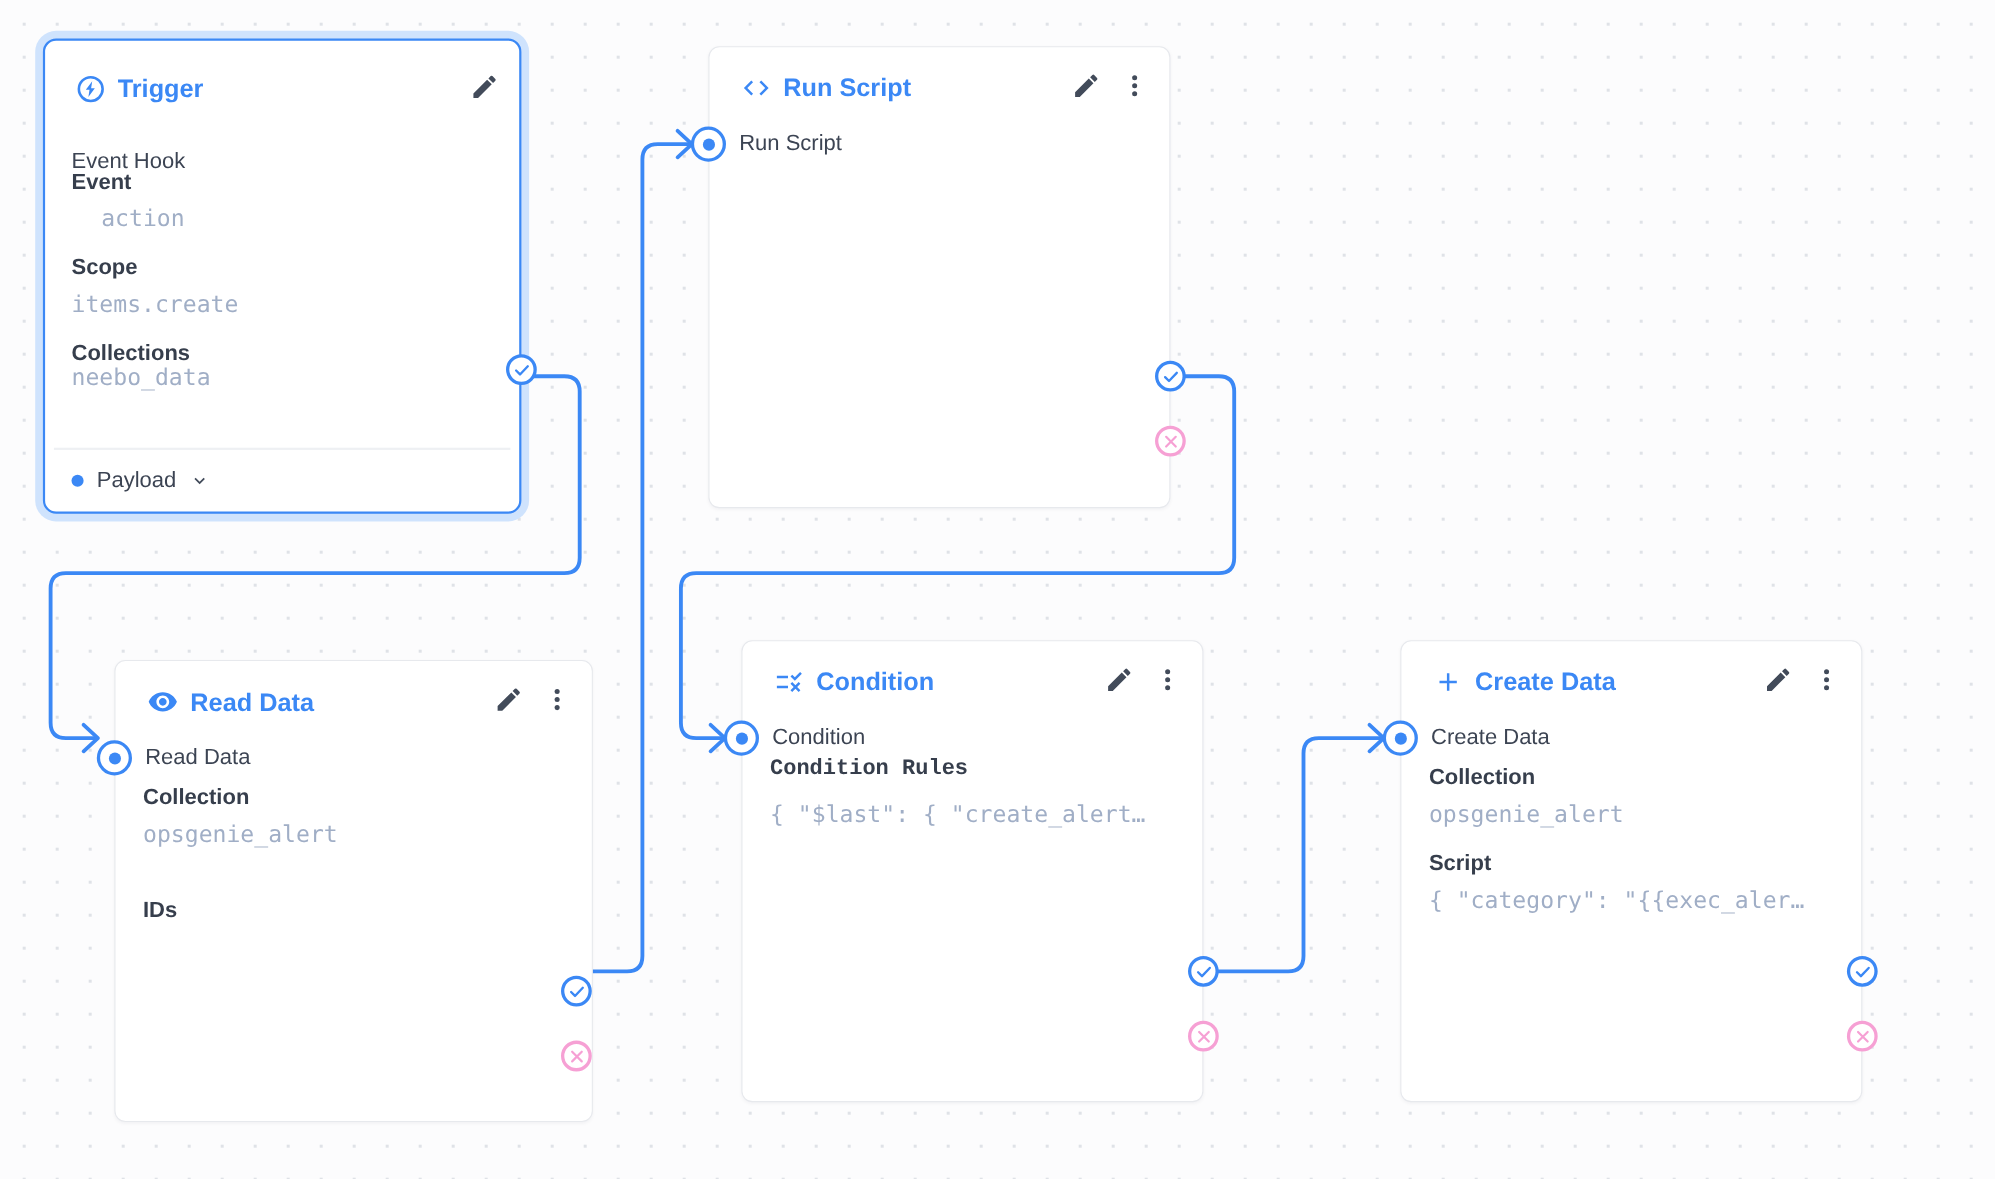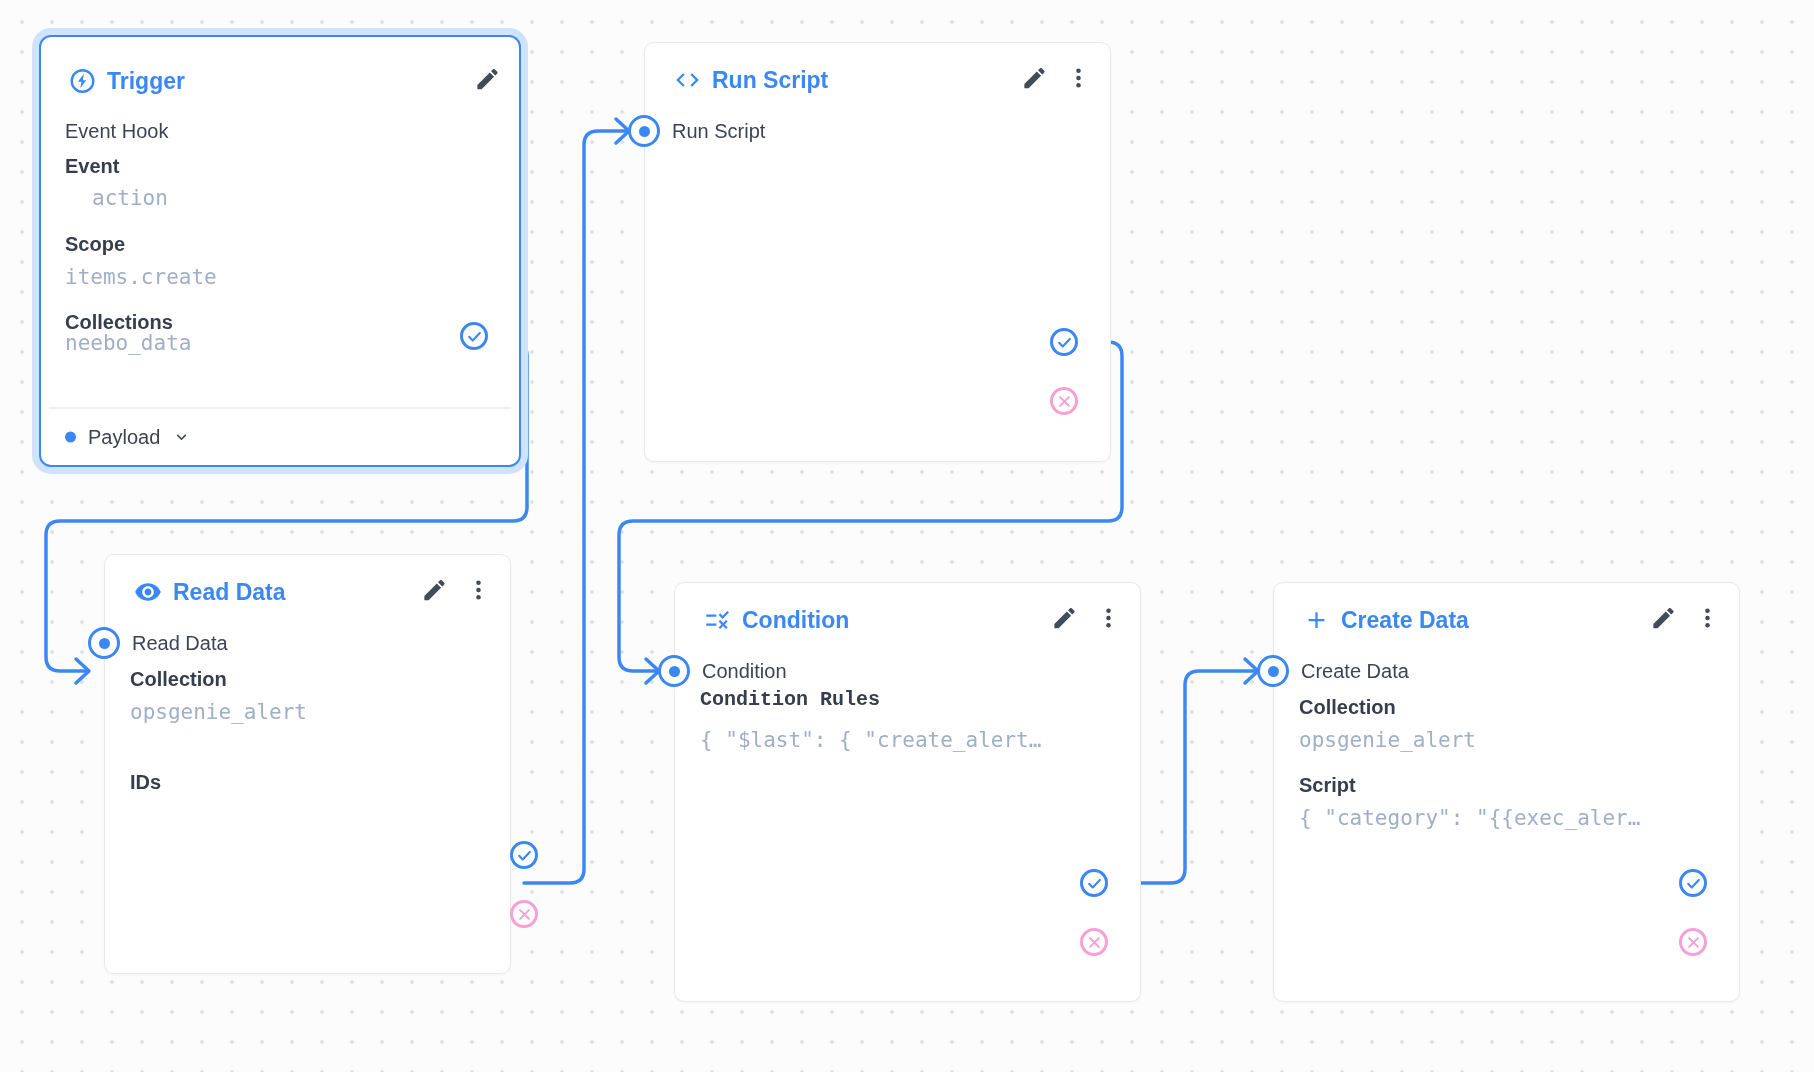--- a/index.html
+++ b/index.html
@@ -4,21 +4,21 @@
 <style>
   html,body{margin:0;padding:0;background:#fcfcfd;}
   #canvas{
     position:relative;width:1814px;height:1072px;overflow:hidden;
     background:#fcfcfd;
     background-image:radial-gradient(circle,#dfe2e7 1.7px,transparent 1.8px);
     background-size:30px 30px;background-position:7px 7px;
     font-family:"Liberation Sans",sans-serif;
   }
   #edges{position:absolute;left:0;top:0;width:1814px;height:1072px;pointer-events:none;}
-  .node{position:absolute;padding-left:47px;}
+  .node{position:absolute;}
   .card{
     position:absolute;inset:0;background:#ffffff;border:1.5px solid #e7e9ed;
     border-radius:10px;box-shadow:0 1px 3px rgba(16,24,40,.04);
   }
   .card.selected{
     border:2.5px solid #3b88f5;border-radius:12px;
     box-shadow:0 0 0 7px #cfe3fd;
   }
   .head{
     position:absolute;left:30px;display:flex;align-items:center;gap:11px;
@@ -76,21 +76,21 @@
     </div>
     <div class="actions" style="top:44px;">
       <button class="iconbtn">
         <span style="display:flex;">
           <svg width="27" height="27" viewBox="0 0 24 24" fill="#424b5a">
               <path d="M3 17.25V21h3.75L17.81 9.94l-3.75-3.75L3 17.25zM20.71 7.04c.39-.39.39-1.02 0-1.41l-2.34-2.34a.9959.9959 0 0 0-1.41 0l-1.83 1.83 3.75 3.75 1.83-1.83z"></path>
             </svg>
         </span>
       </button>
     </div>
-    <div class="row plain" style="top:96px;text-align:right;">Event Hook</div>
+    <div class="row plain" style="top:112px;text-align:right;">Event Hook</div>
     <div class="row label" style="top:131px;">Event</div>
     <div class="row mono" style="top:163px;margin-left:27px;">action</div>
     <div class="row label" style="top:209px;">Scope</div>
     <div class="row mono" style="top:242px;">items.create</div>
     <div class="row label" style="top:287px;">Collections</div>
     <div class="row mono" style="top:308px;">neebo_data</div>
     <div class="divider" style="top:372px;"></div>
     <div class="statusrow" style="top:402px;">
       <span class="statusdot"></span>
       <span class="statustext">Payload</span>
@@ -148,21 +148,21 @@
     </div>
     <div class="port port-out port-reject" style="left:406px;top:345px;">
       <span style="display:flex;">
         <svg width="15" height="15" viewBox="0 0 24 24" fill="none" stroke="#f6a0d4" stroke-width="3.2" stroke-linecap="round">
             <path d="M5 5 19 19 M19 5 5 19"></path>
           </svg>
       </span>
     </div>
   </div>
 
-  <div class="node" style="left:104px;top:554px;width:360px;height:420px;">
+  <div class="node" style="left:104px;top:600px;width:435px;height:420px;">
     <div class="card"></div>
     <div class="head" style="top:38px;">
       <span style="display:flex;">
         <svg width="28" height="28" viewBox="0 0 24 24" fill="#3b88f5">
             <path d="M12 4.5C7 4.5 2.73 7.61 1 12c1.73 4.39 6 7.5 11 7.5s9.27-3.11 11-7.5c-1.73-4.39-6-7.5-11-7.5zM12 17c-2.76 0-5-2.24-5-5s2.24-5 5-5 5 2.24 5 5-2.24 5-5 5zm0-8c-1.66 0-3 1.34-3 3s1.34 3 3 3 3-1.34 3-3-1.34-3-3-3z"></path>
           </svg>
       </span>
       <span class="title">Read Data</span>
     </div>
     <div class="actions" style="top:36px;">

